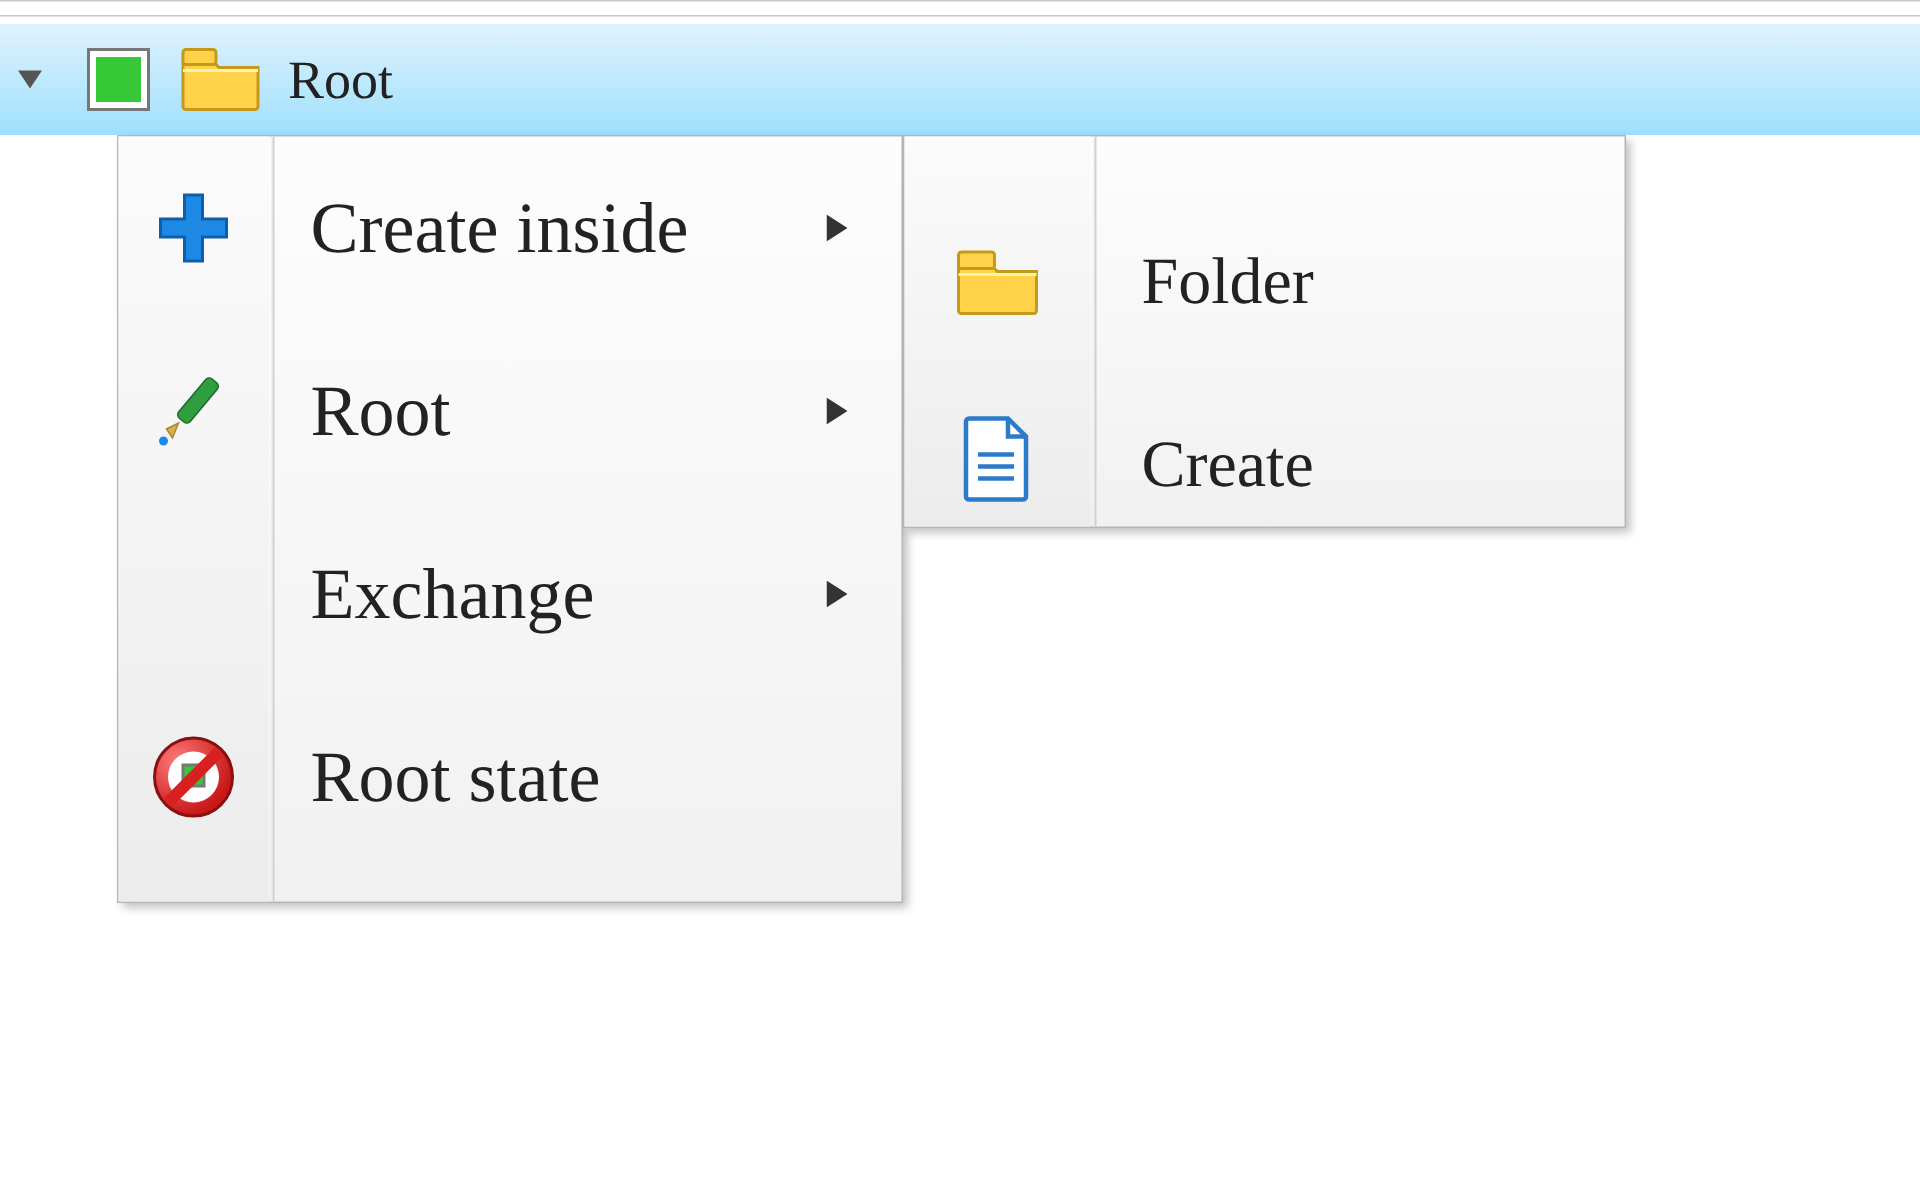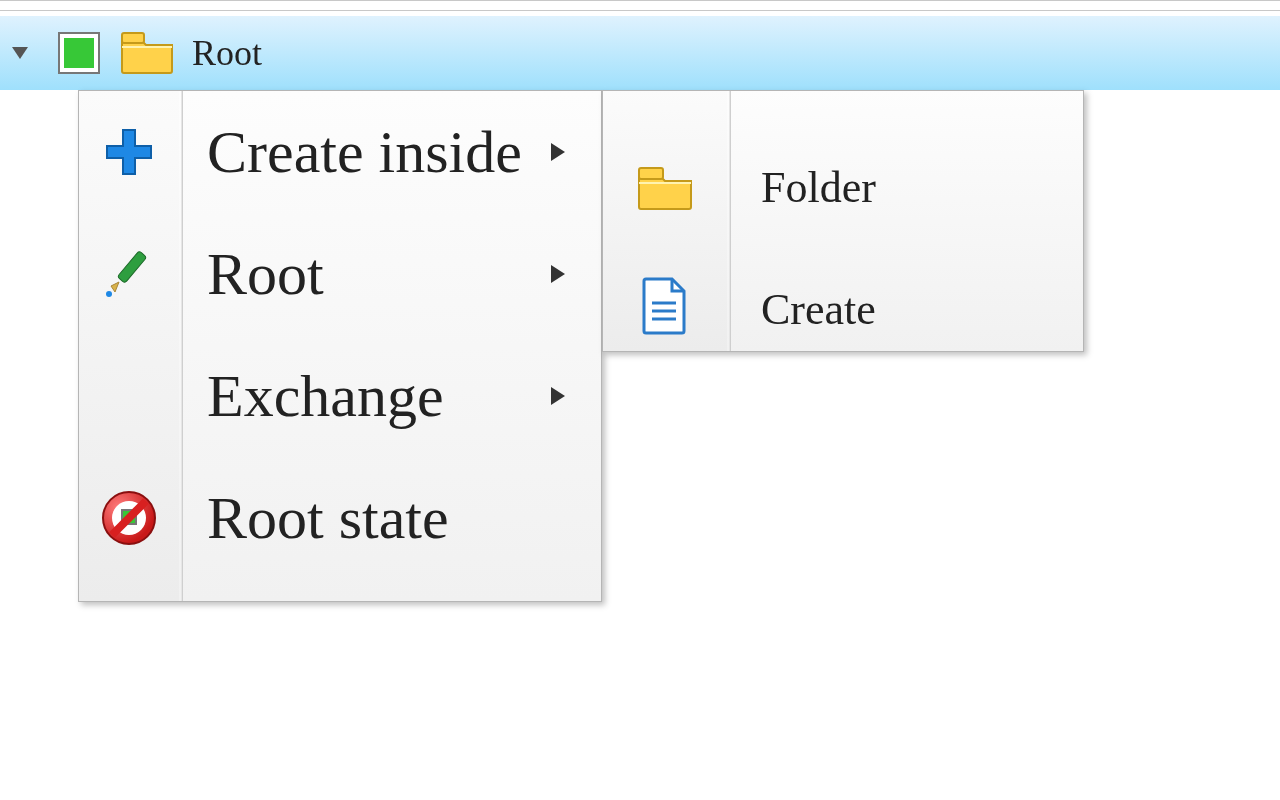--- a/index.html
+++ b/index.html
@@ -7,21 +7,21 @@
 .hr{position:absolute;left:0;right:0;height:1px;background:#c8c8c8}
 .node-row{position:absolute;left:0;right:0;top:16px;height:74px;background:linear-gradient(#dff2fe,#9fe0fc);display:flex;align-items:center;font-size:36px;color:#222}
 .node-row .expander{margin-left:10px;margin-right:28px;color:#555}
 .node-row .state-box{width:38px;height:38px;border:2px solid #777;background:#37c837;margin-right:20px;box-shadow:inset 0 0 0 4px #fff}
 .node-row .folder-ico{margin-right:18px}
 .menu{position:absolute;background:linear-gradient(#fdfdfd,#f1f1f1);border:1px solid #b5b5b5;box-shadow:3px 3px 6px rgba(0,0,0,.25)}
 .menu .gutter{position:absolute;top:0;bottom:0;left:102px;width:0;border-left:1px solid #e6e6e6;border-right:1px solid #cfcfcf}
 .menu .icons-col{position:absolute;top:0;bottom:0;left:0;width:100px;background:linear-gradient(#fbfbfb,#ececec)}
 .menu-item{position:relative;display:flex;align-items:center;height:122px}
 .menu-item .icon-slot{width:100px;display:flex;align-items:center;justify-content:center}
-.menu-item .label{flex:1;padding-left:28px;font-size:60px;color:#222}
+.menu-item .label{flex:1;padding-left:28px;font-size:48px;color:#222}
 .menu-item .arrow{width:50px;text-align:center;font-size:22px;color:#333}
 .submenu{position:absolute;background:linear-gradient(#fdfdfd,#f1f1f1);border:1px solid #b5b5b5;box-shadow:3px 3px 6px rgba(0,0,0,.25)}
 .submenu .gutter{position:absolute;top:0;bottom:0;left:126px;width:0;border-left:1px solid #e6e6e6;border-right:1px solid #cfcfcf}
 .submenu .icons-col{position:absolute;top:0;bottom:0;left:0;width:124px;background:linear-gradient(#fbfbfb,#ececec)}
 .sub-item{position:relative;display:flex;align-items:flex-end;height:122px}
 .sub-item .icon-slot{width:124px;display:flex;align-items:center;justify-content:center}
 .sub-item .label{flex:1;padding-left:34px;font-size:44px;color:#222}
 svg{display:block}
 </style>
 </head>

